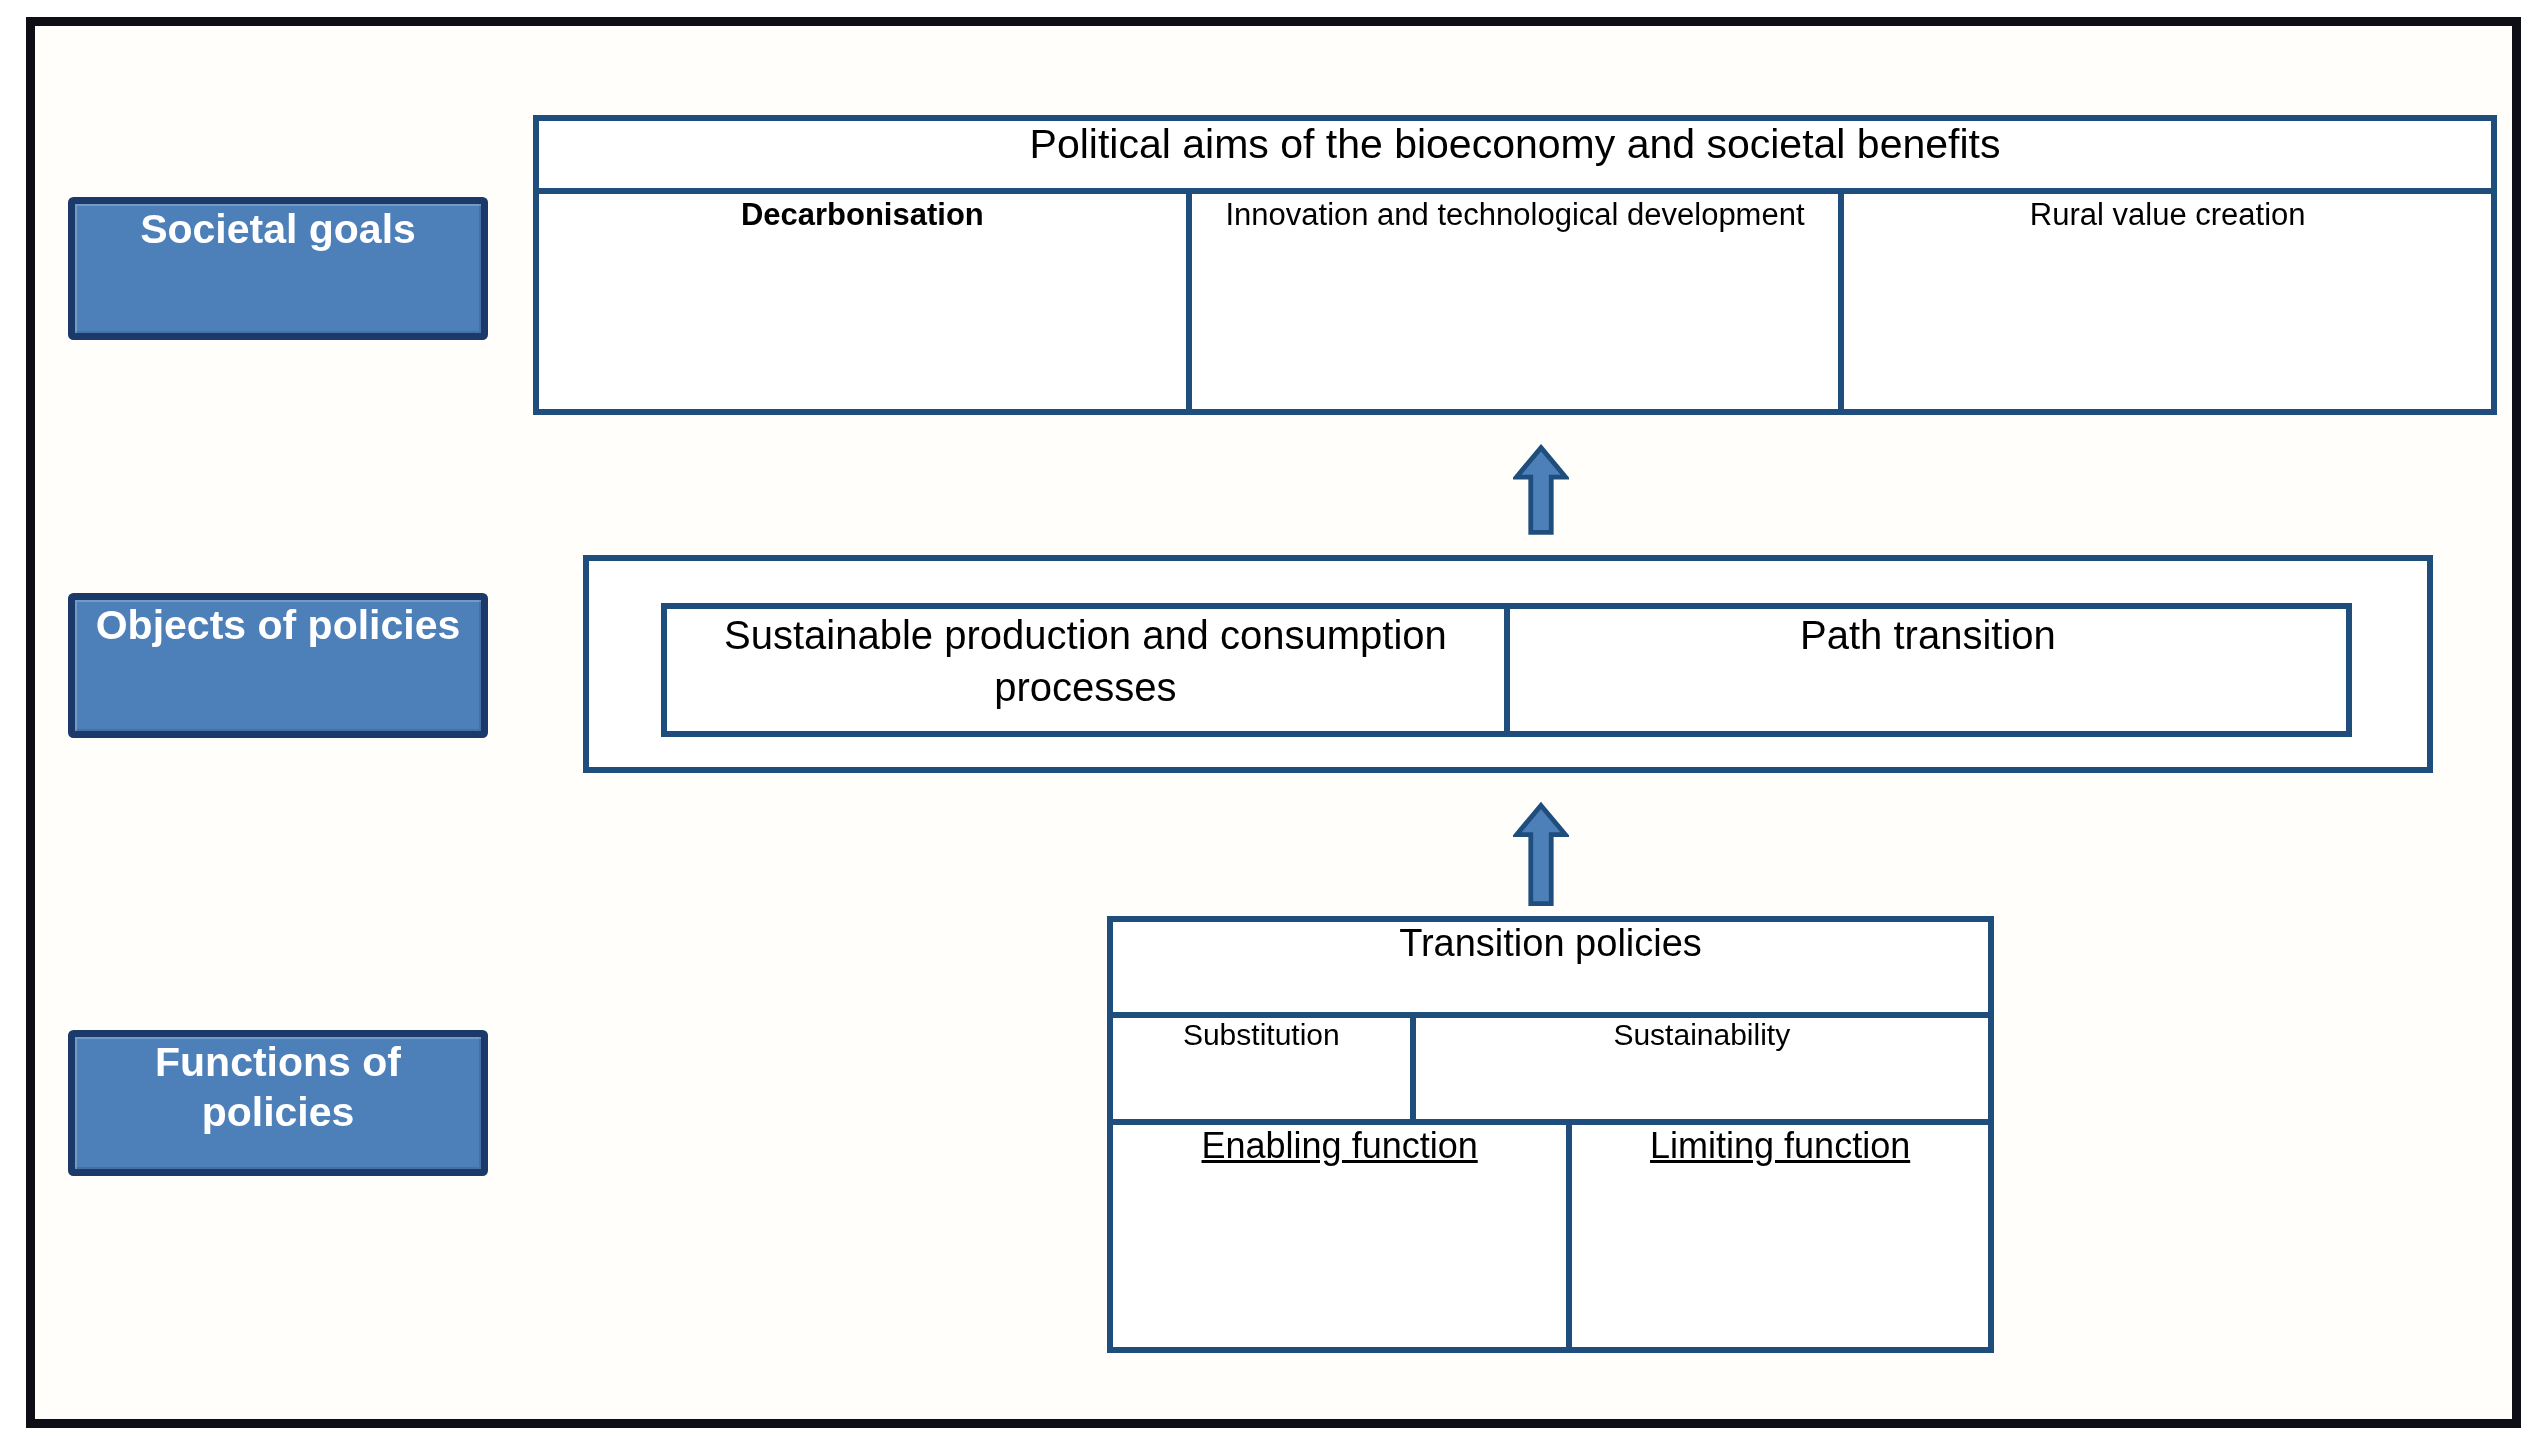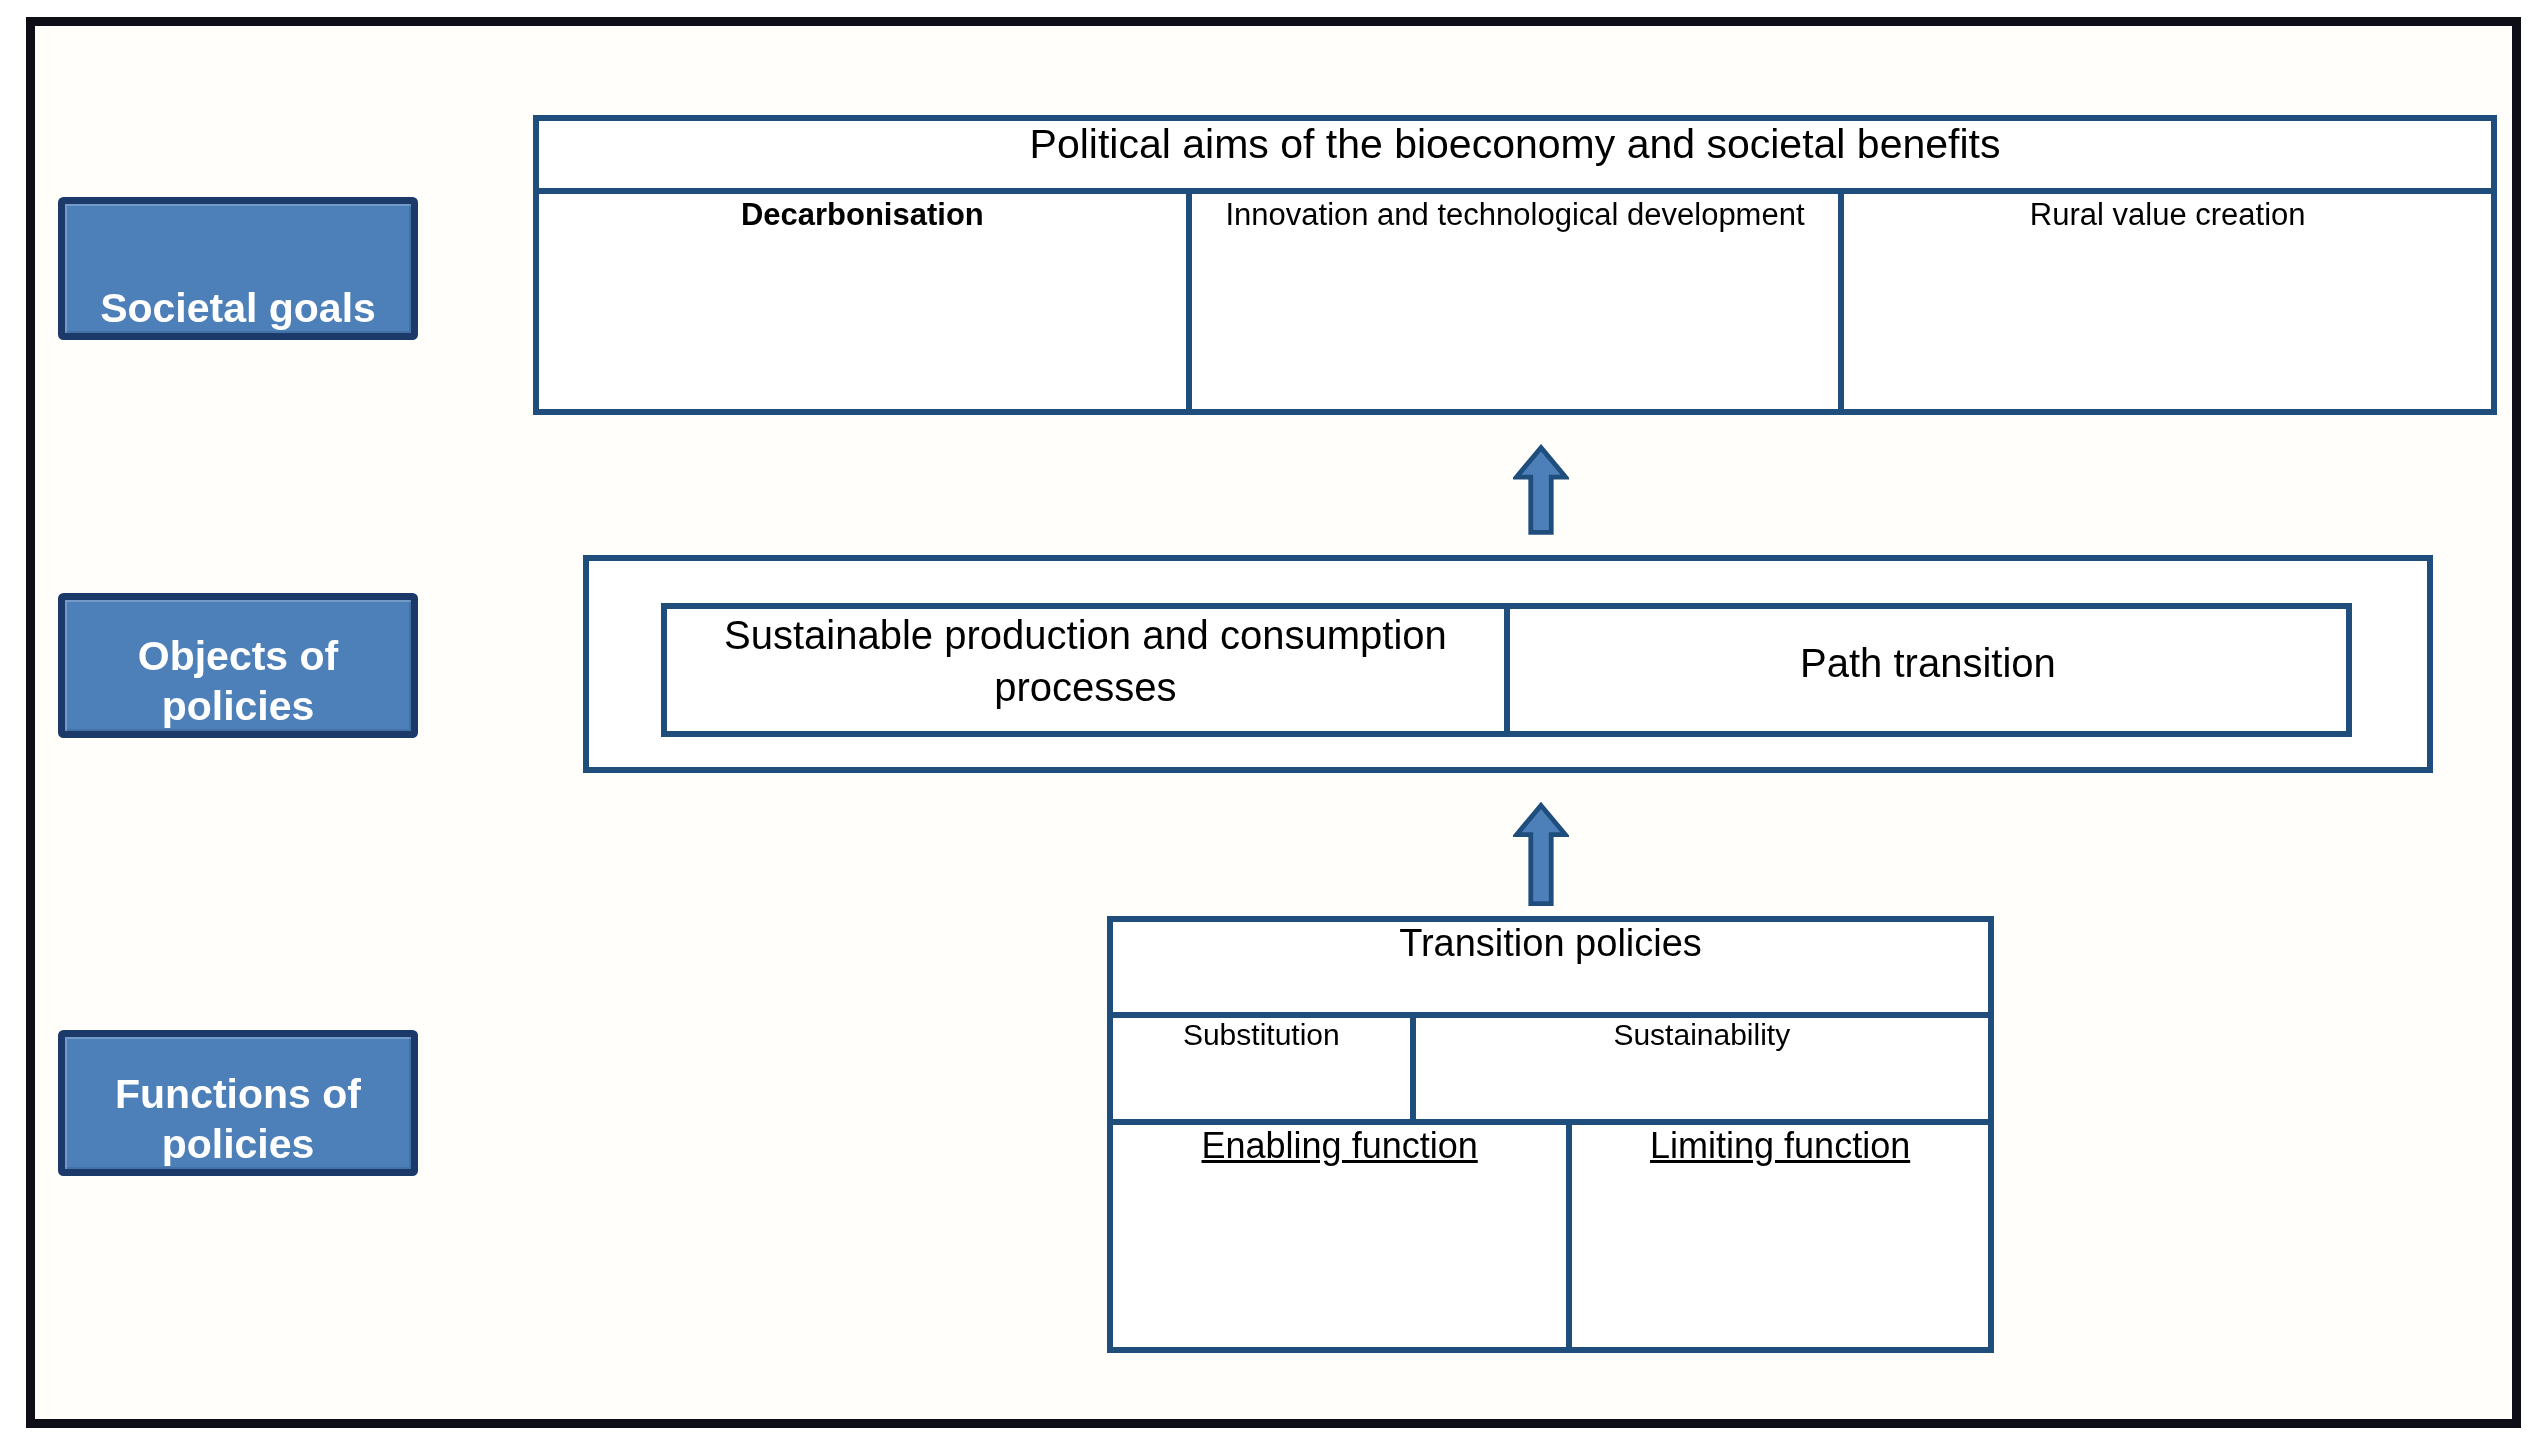--- a/index.html
+++ b/index.html
@@ -14,24 +14,24 @@
   body{
     width:2538px;height:1449px;position:relative;background:#ffffff;
     font-family:"Liberation Sans", sans-serif;color:#000;
   }
   .frame{
     position:absolute;left:26px;top:17px;width:2495px;height:1411px;
     border:9px solid var(--frame);background:var(--paper);
   }
   
   .rowlabel{
-    position:absolute;left:58px;width:360px;
+    position:absolute;left:68px;width:420px;
     background:var(--box-fill);border:7.5px solid var(--box-border);border-radius:5.5px;
     color:#fff;font-weight:bold;font-size:41px;line-height:1.22;
-    display:flex;align-items:flex-end;justify-content:center;text-align:center;
+    display:flex;align-items:flex-start;justify-content:center;text-align:center;
     box-shadow:inset 2px 2px 0 rgba(255,255,255,.22), inset -2px -2px 0 rgba(0,0,0,.10);
     padding:0 20.5px;
   }
   .rowlabel.l1{top:197px;height:143px;}
   .rowlabel.l2{top:593px;height:145px;}
   .rowlabel.l3{top:1030px;height:146px;}
 
   .cellc{display:flex;align-items:flex-start;justify-content:center;text-align:center;}
 
   
@@ -54,21 +54,21 @@
   .mid-outer{
     position:absolute;left:583px;top:555px;width:1850px;height:218px;
     border:6.1px solid var(--line);background:#fff;
   }
   .mid-table{
     position:absolute;left:661px;top:603px;width:1691px;height:134px;
     border:6.1px solid var(--line);background:#fff;display:flex;
   }
   .mid-table .cell{font-size:40px;line-height:1.3;padding:0 10.2px;}
   .mid-table .cell.c1{width:50.2%;border-right:6.1px solid var(--line);}
-  .mid-table .cell.c2{flex:1;margin-top:28px;}
+  .mid-table .cell.c2{flex:1;}
 
   
   .bottable{
     position:absolute;left:1107px;top:916px;width:887px;height:437px;
     border:6.1px solid var(--line);background:#fff;display:flex;flex-direction:column;
   }
   .bottable .hdr{height:96px;border-bottom:6.1px solid var(--line);font-size:38px;}
   .bottable .row2{height:107px;border-bottom:6.1px solid var(--line);display:flex;}
   .bottable .row2 .cell{font-size:30px;padding:0 6.8px;}
   .bottable .row2 .cell.c1{width:33.9%;}

